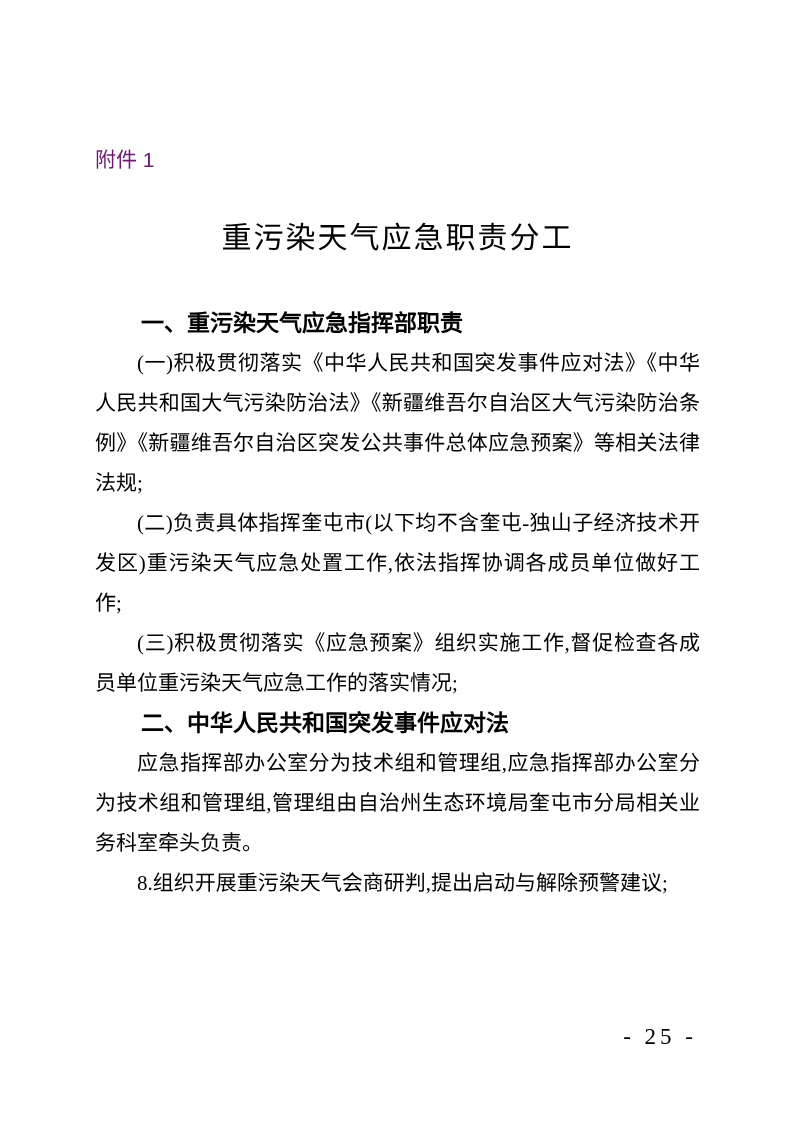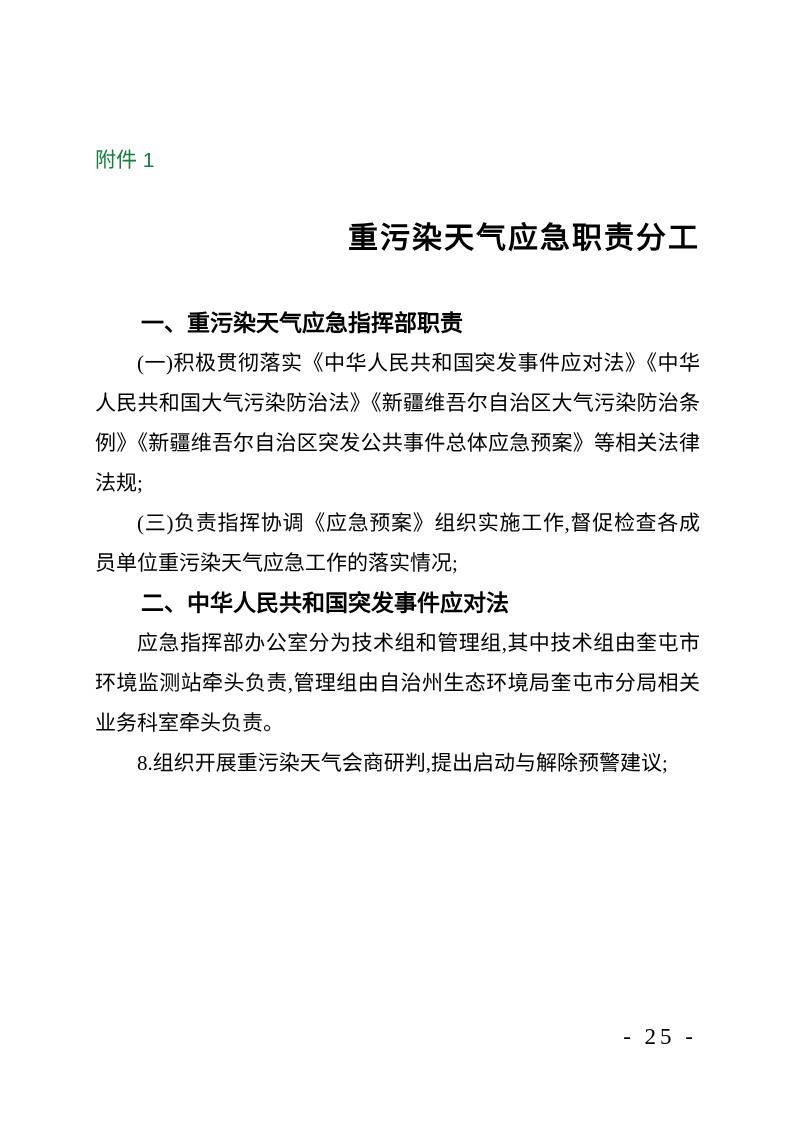--- a/index.html
+++ b/index.html
@@ -21,28 +21,28 @@
     height: 1121px;
     background: #ffffff;
     padding: 146px 93px 0 95px;
     overflow: hidden;
   }
 
   .attachment-label {
     font-family: "Liberation Sans", "DejaVu Sans", sans-serif;
     font-size: 21px;
     line-height: 28px;
-    color: #15803d;
+    color: #701a75;
   }
 
   .doc-title {
     margin-top: 44px;
-    text-align: right;
+    text-align: center;
     font-family: "Liberation Serif", "DejaVu Serif", serif;
-    font-weight: bold;
+    font-weight: normal;
     font-size: 30px;
     line-height: 40px;
     letter-spacing: 2px;
     color: #000000;
   }
 
   .doc-content {
     margin-top: 45px;
     font-size: 21px;
     line-height: 40px;
@@ -88,27 +88,28 @@
   <div class="attachment-label">附件 1</div>
 
   <h1 class="doc-title">重污染天气应急职责分工</h1>
 
   <div class="doc-content">
 
     <div class="sec-heading">一、重污染天气应急指挥部职责</div>
 
     <p class="para">(一)积极贯彻落实《中华人民共和国突发事件应对法》《中华人民共和国大气污染防治法》《新疆维吾尔自治区大气污染防治条例》《新疆维吾尔自治区突发公共事件总体应急预案》等相关法律法规;</p>
 
+    <p class="para">(二)负责具体指挥奎屯市(以下均不含奎屯-独山子经济技术开发区)重污染天气应急处置工作,依法指挥协调各成员单位做好工作;</p>
 
-    <p class="para">(三)负责指挥协调《应急预案》组织实施工作,督促检查各成员单位重污染天气应急工作的落实情况;</p>
+    <p class="para">(三)积极贯彻落实《应急预案》组织实施工作,督促检查各成员单位重污染天气应急工作的落实情况;</p>
 
 
     <div class="sec-heading">二、中华人民共和国突发事件应对法</div>
 
-    <p class="para">应急指挥部办公室分为技术组和管理组,其中技术组由奎屯市环境监测站牵头负责,管理组由自治州生态环境局奎屯市分局相关业务科室牵头负责。</p>
+    <p class="para">应急指挥部办公室分为技术组和管理组,应急指挥部办公室分为技术组和管理组,管理组由自治州生态环境局奎屯市分局相关业务科室牵头负责。</p>
 
 
     <p class="para">8.组织开展重污染天气会商研判,提出启动与解除预警建议;</p>
 
   </div>
 
   <div class="page-number">- 25 -</div>
 
 </div>
 

